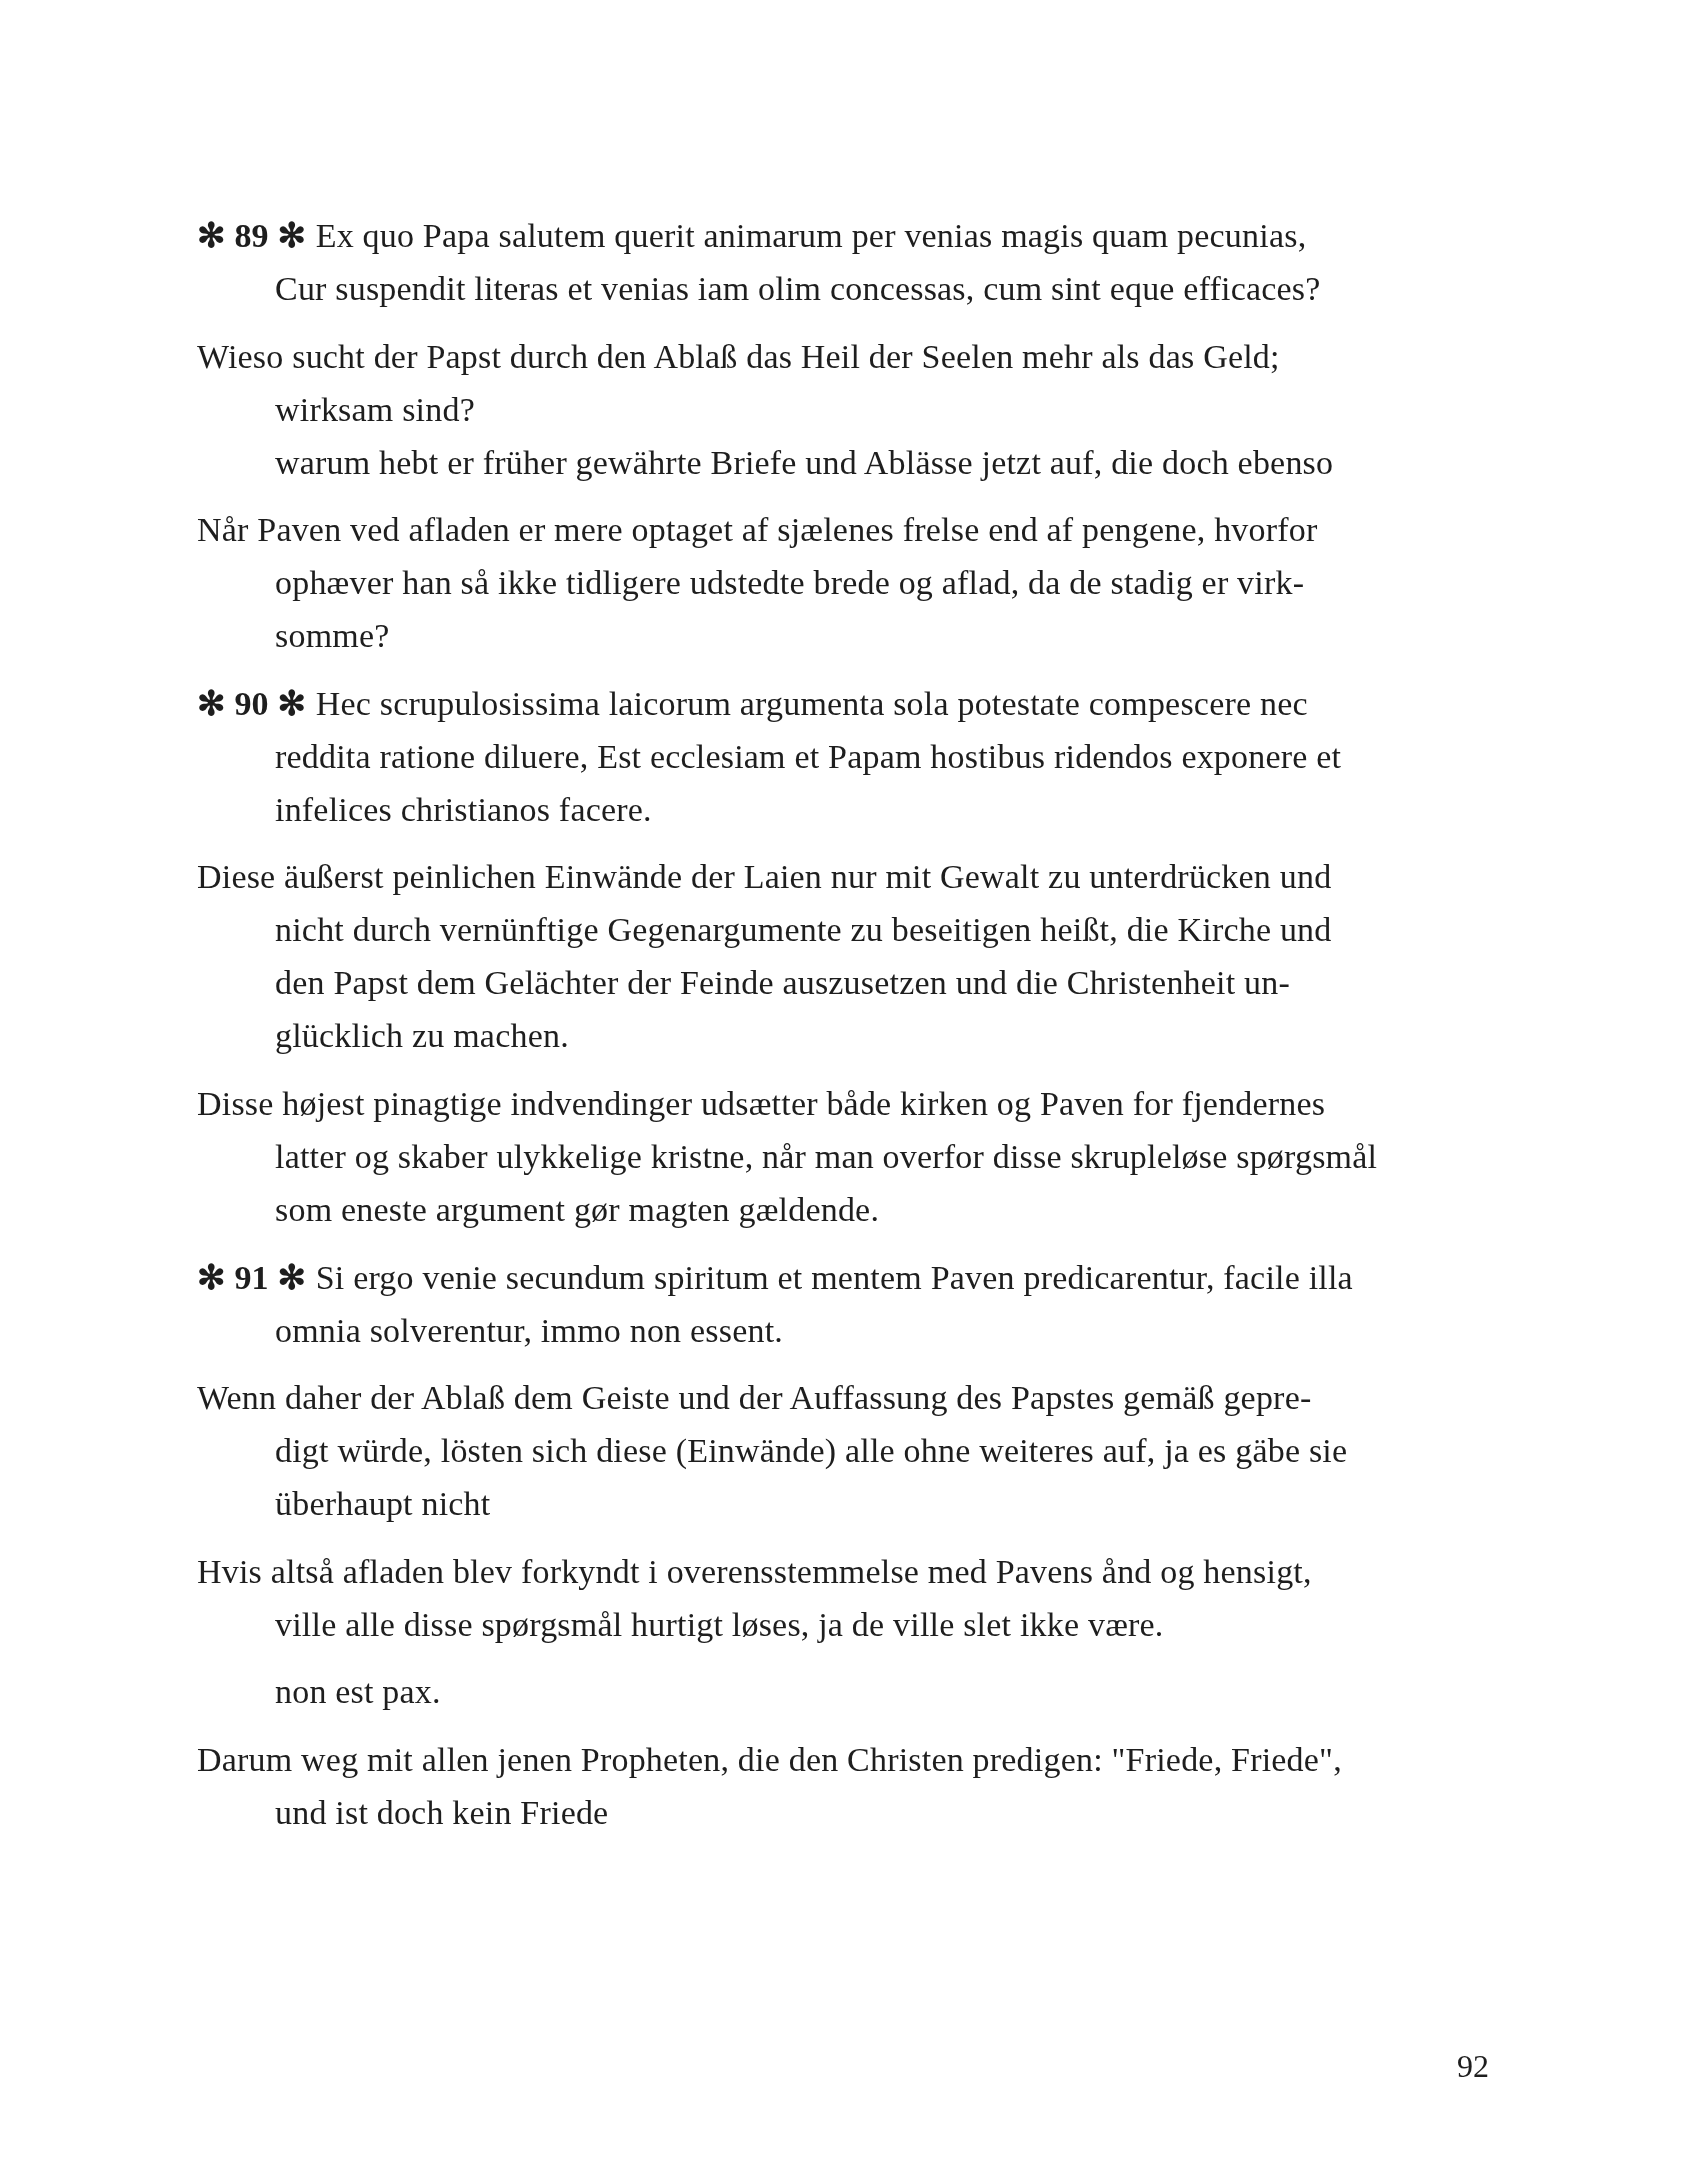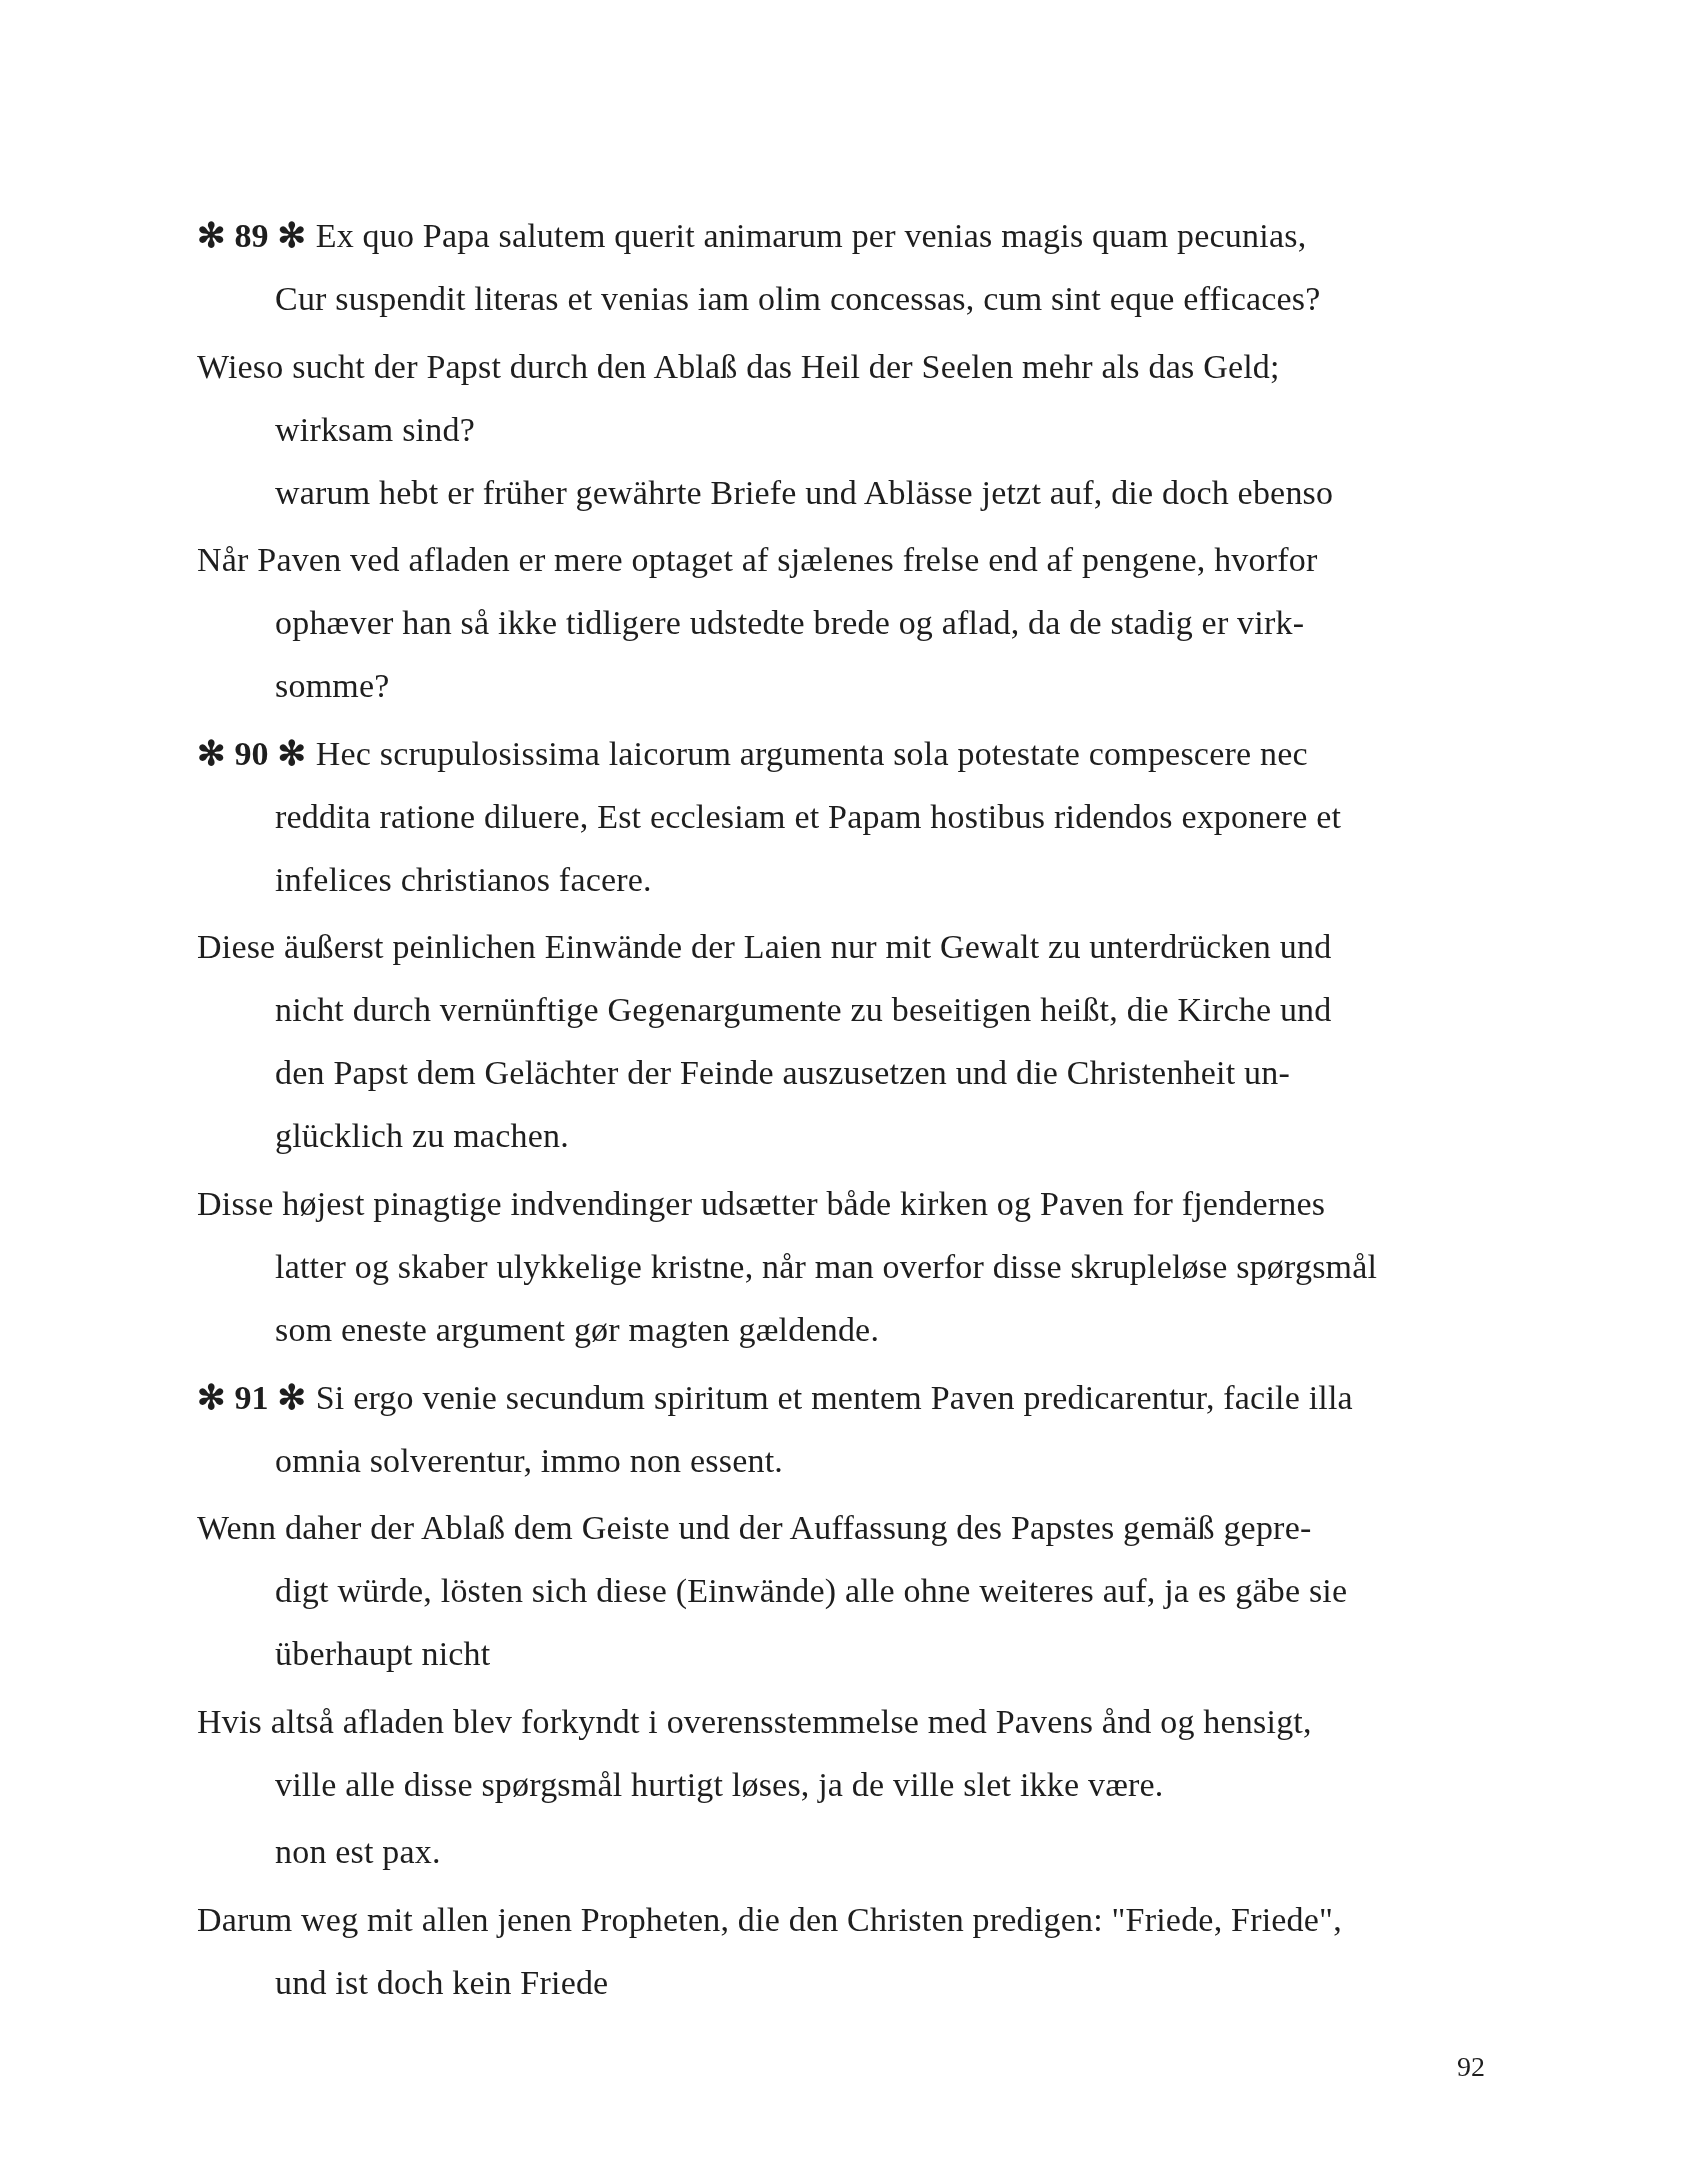--- a/index.html
+++ b/index.html
@@ -27,31 +27,30 @@
   }
   .line {
     font-size: 34px;
     line-height: 53px;
     letter-spacing: 0.2px;
     white-space: nowrap;
     font-family: Liberation Serif, serif;
   }
   .cont {
     padding-left: 78px;
-    margin-top: 10px;
   }
   .marker {
     font-weight: bold;
     margin-right: 0.28em;
   }
   .page-number {
     position: absolute;
     left: 1457px;
     top: 2048px;
-    font-size: 28px;
+    font-size: 32px;
     line-height: 37px;
     font-family: "Liberation Serif", "DejaVu Serif", serif;
   }
 </style>
 </head>
 <body>
 
 <div class="text-block">
 
   <div class="para">

